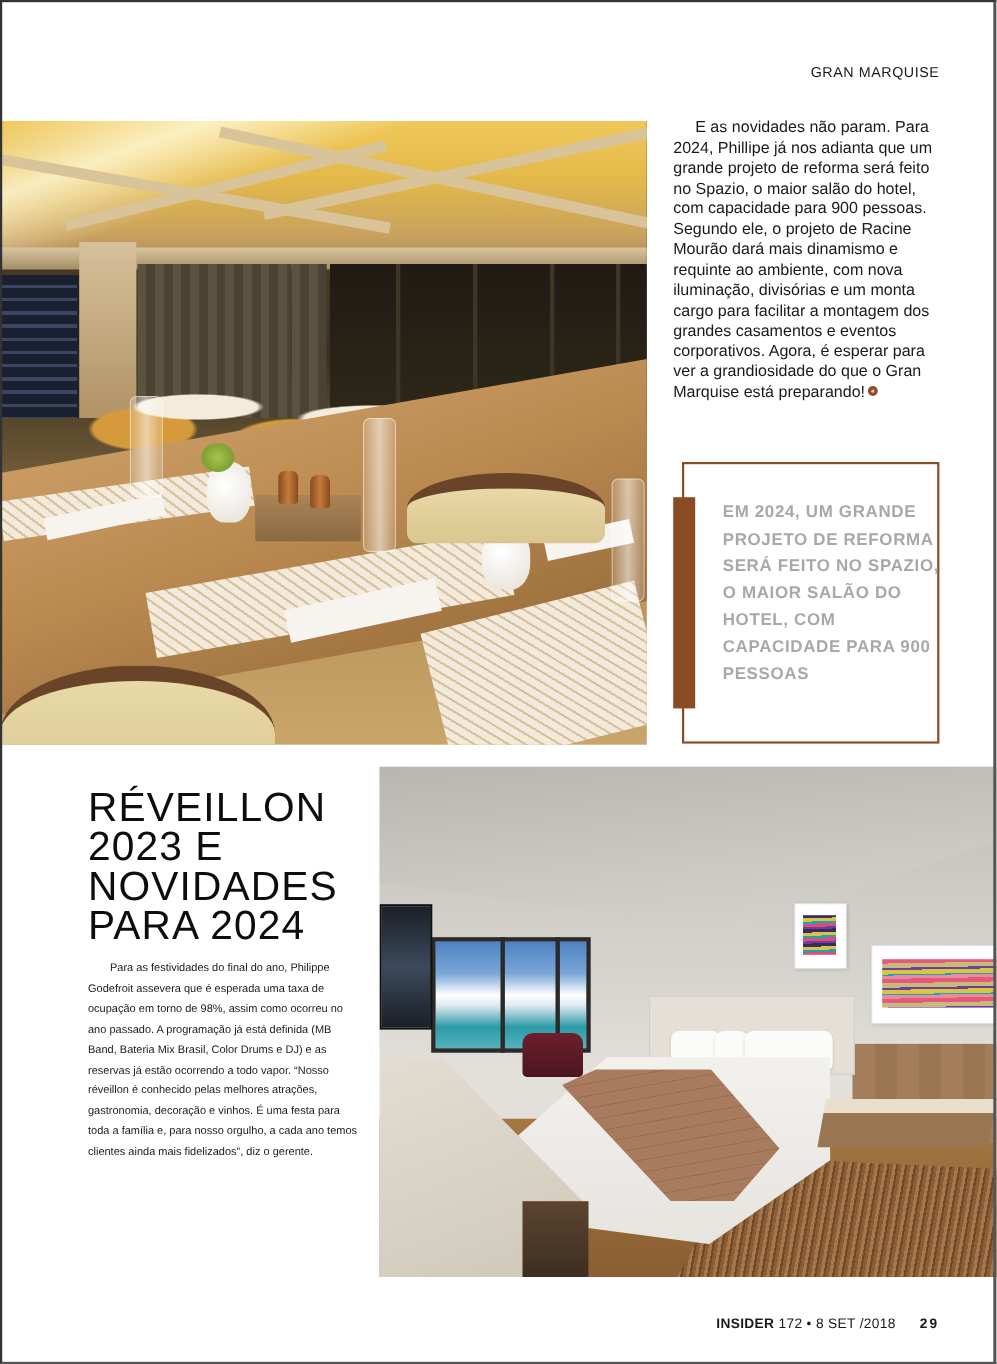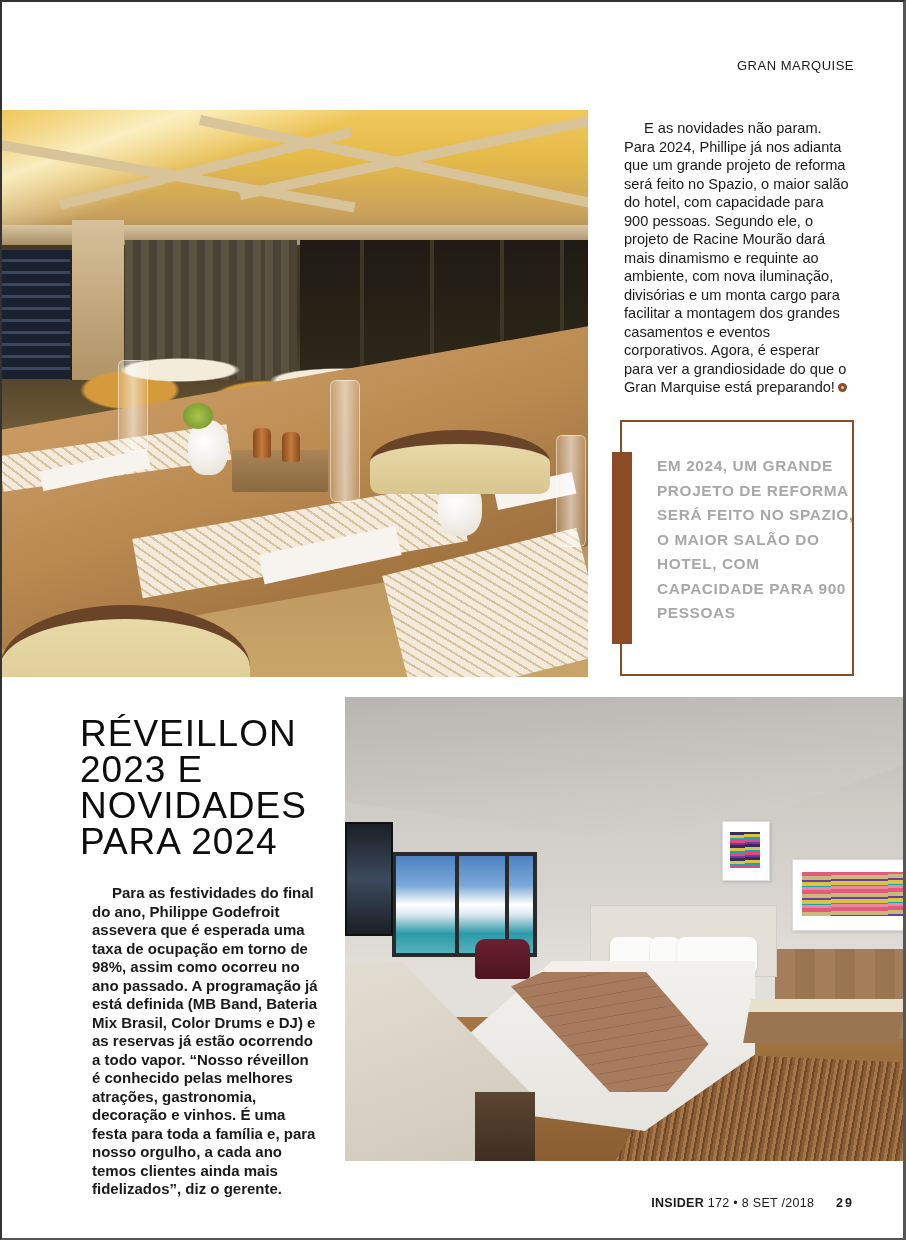--- a/index.html
+++ b/index.html
@@ -101,21 +101,21 @@
   .photo-restaurant .pepper {
     position: absolute; width: 18px; height: 30px; border-radius: 6px 6px 3px 3px;
     background: linear-gradient(90deg, #8a4a1e, #c47b3c, #8a4a1e);
   }
 
   
   .col-text-right {
     position: absolute; left: 612px; top: 107px; width: 250px;
     font-size: 14.6px; line-height: 18.5px; color: #1a1a1a;
   }
-  .col-text-right p, .col-text-left p { margin: 12px; text-indent: 20px; }
+  .col-text-right p, .col-text-left p { margin: 0; text-indent: 20px; }
   .end-mark {
     display: inline-block; width: 9px; height: 9px; border-radius: 50%;
     background: #8b4f2e; vertical-align: middle; margin-left: 3px; position: relative; top: -1px;
   }
   .end-mark::after {
     content: ""; position: absolute; left: 3px; top: 3px; width: 3px; height: 3px; border-radius: 50%; background: #e8c9b0;
   }
 
   
   .pullquote {
@@ -132,21 +132,21 @@
     color: #a8a8a8; text-transform: uppercase; margin: 4px;
   }
 
   
   .headline {
     position: absolute; left: 80px; top: 716px; width: 260px; margin: 0;
     font-size: 37px; line-height: 36px; font-weight: normal; color: #0d0d0d; letter-spacing: 1px;
   }
   .col-text-left {
     position: absolute; left: 80px; top: 872px; width: 250px;
-    font-size: 15px; line-height: 18.5px; color: #1a1a1a; font-weight: bold;
+    font-size: 10px; line-height: 18.5px; color: #1a1a1a;
   }
 
   
   .photo-bedroom {
     position: absolute; left: 345px; top: 697px; width: 561px; height: 464px; overflow: hidden;
     background: linear-gradient(180deg, #bdbab5 0%, #cfccc6 25%, #d9d6d1 45%, #e3e0db 60%);
   }
   .photo-bedroom .ceiling {
     position: absolute; left: 0; top: 0; width: 100%; height: 150px;
     background: linear-gradient(175deg, #b9b6b1 0%, #ccc9c4 60%, #d6d3ce 100%);

